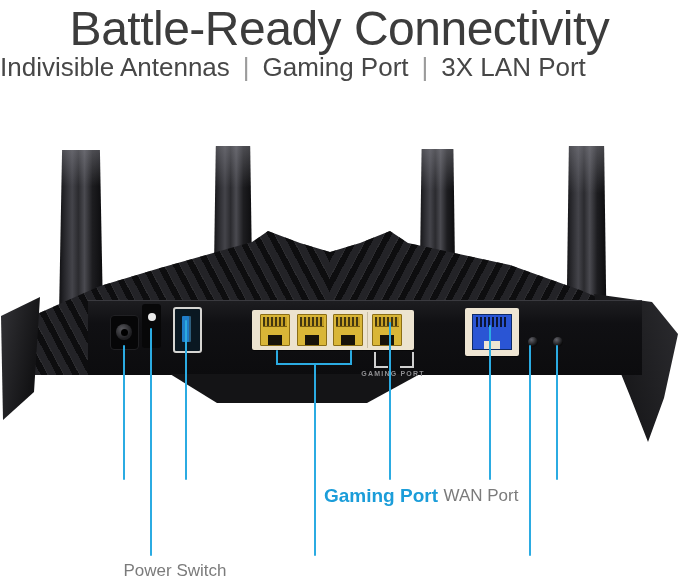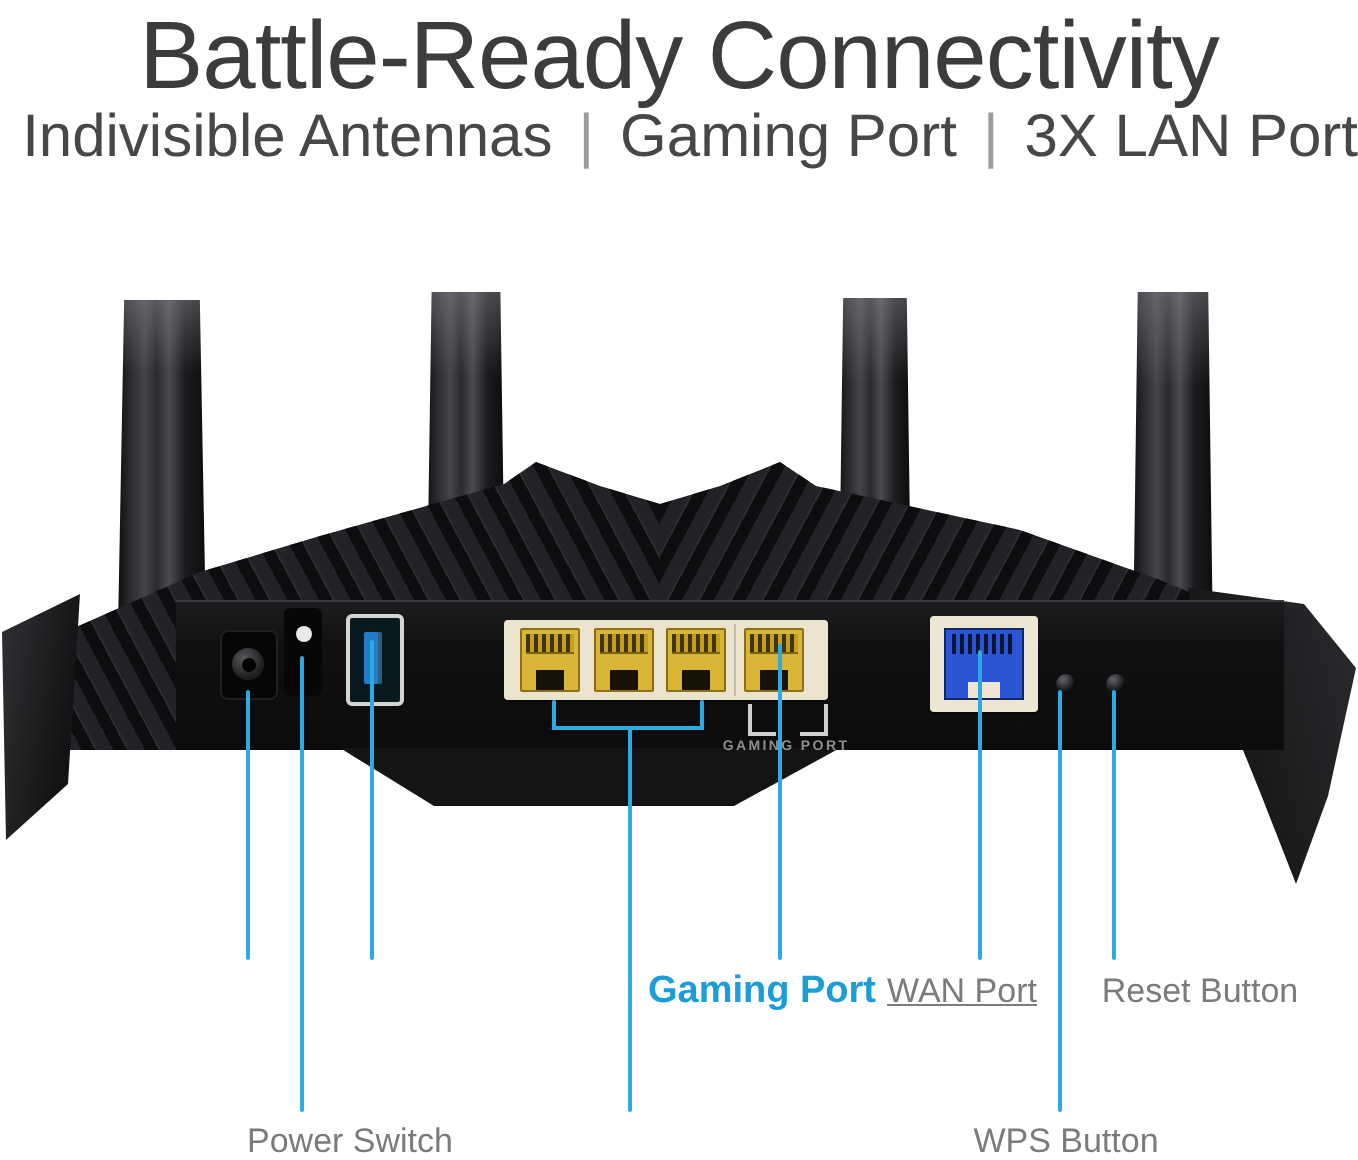--- a/index.html
+++ b/index.html
@@ -3,21 +3,21 @@
 <meta charset="utf-8">
 <style>
   html,body{margin:0;padding:0;background:#fff;}
   #stage{position:relative;width:679px;height:580px;background:#fff;overflow:hidden;
          font-family:"Liberation Sans",sans-serif;}
   .abs{position:absolute;}
 
   
   .title{left:0;right:0;top:1px;text-align:center;font-size:48px;font-weight:300;
          color:#3c3c3c;letter-spacing:-0.5px;}
-  .subtitle{left:0;right:0;top:52px;text-align:right;font-size:30px;font-weight:300;
+  .subtitle{left:0;right:10px;top:52px;text-align:left;font-size:26px;font-weight:300;
             color:#474747;}
   .subtitle .sep{color:#9b9b9b;padding:0 13px;font-weight:300;}
 
   
   .antenna{background:
       linear-gradient(180deg, rgba(150,150,158,.40), rgba(0,0,0,0) 22%),
       linear-gradient(90deg,#101012 0,#232327 10%,#44444a 30%,#2b2b2f 44%,
                       #4a4a50 58%,#1d1d20 76%,#0b0b0d 100%);
       clip-path:polygon(7% 0,93% 0,100% 100%,0 100%);border-radius:3px 3px 0 0;z-index:1;}
 
@@ -162,19 +162,17 @@
   <div class="cl" style="left:276px;top:350px;height:15px;"></div>
   <div class="cl" style="left:350px;top:350px;height:15px;"></div>
   <div class="cl-h" style="left:276px;top:363px;width:76px;"></div>
   <div class="cl" style="left:314px;top:363px;height:193px;"></div>
   <div class="cl" style="left:389px;top:322px;height:158px;"></div>
   <div class="cl" style="left:489px;top:325px;height:155px;"></div>
   <div class="cl" style="left:529px;top:345px;height:211px;"></div>
   <div class="cl" style="left:556px;top:345px;height:135px;"></div>
 
   <div class="lbl lbl-accent" style="left:381px;top:485px;">Gaming Port</div>
-  <div class="lbl" style="left:481px;top:486px;text-decoration:underline;">WAN Port</div>
-  <div class="lbl" style="left:600px;top:486px;">Reset Button</div>
+  <div class="lbl" style="left:481px;top:486px;">WAN Port</div>
 
   <div class="lbl" style="left:153px;top:561px;padding-left:44px;">Power Switch</div>
-  <div class="lbl" style="left:533px;top:561px;">WPS Button</div>
 
 </div>
 
 </body></html>

